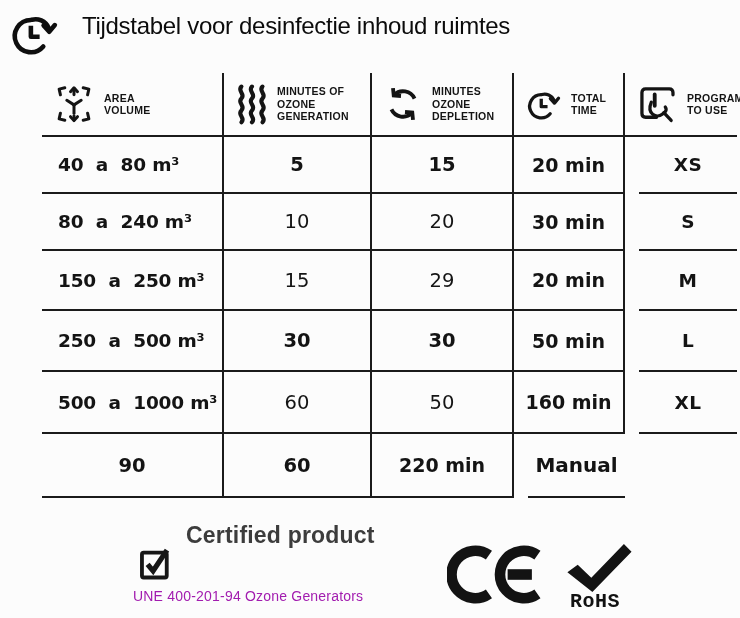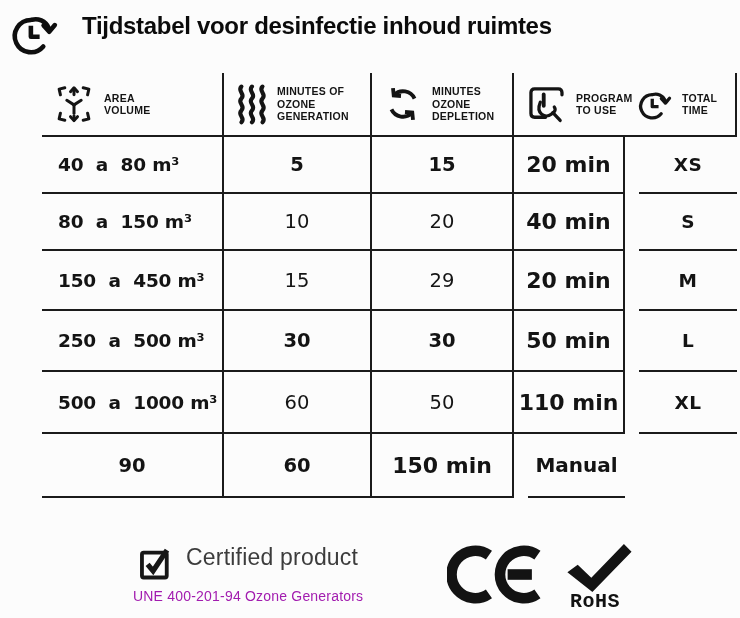--- a/index.html
+++ b/index.html
@@ -6,21 +6,21 @@
   body{
     width:740px;height:618px;position:relative;overflow:hidden;
     background:#fcfcfc;
     font-family:"Liberation Sans",sans-serif;
     color:#141414;
   }
   
   .title-wrap{position:absolute;left:8px;top:4px;display:flex;align-items:flex-start;}
   .title-icon{margin-top:4px;}
   .page-title{
-    margin:8px 0 0 22px;font-size:24px;font-weight:700;letter-spacing:-0.3px;
+    margin:8px 0 0 22px;font-size:24px;font-weight:400;letter-spacing:-0.3px;
     color:#0b0b0b;font-family:"Liberation Sans",sans-serif;
   }
   
   .grid{
     position:absolute;left:42px;top:73px;width:695px;
     display:grid;
     grid-template-columns:182px 148px 142px 111px 112px;
     grid-template-rows:64px 57px 57px 60px 61px 62px 64px;
   }
   .cell{
@@ -32,26 +32,26 @@
   .hcell{justify-content:flex-start;gap:9px;padding-left:11px;}
   .hlabel{font-size:10.5px;font-weight:700;line-height:1.18;letter-spacing:0.25px;color:#141414;}
   .hlabel span{display:block;}
   .vol{
     justify-content:flex-start;padding-left:16px;
     font-family:"DejaVu Sans",sans-serif;font-size:18.5px;font-weight:700;
     white-space:pre;letter-spacing:-0.2px;
   }
   .num{font-family:"DejaVu Sans",sans-serif;font-size:19.5px;}
   .w700{font-weight:700;}
-  .minv{font-family:"DejaVu Sans",sans-serif;font-size:22px;font-weight:600;}
+  .minv{font-family:"DejaVu Sans",sans-serif;font-size:19px;font-weight:600;}
   .prog{font-family:"DejaVu Sans",sans-serif;font-size:18.5px;font-weight:600;letter-spacing:0.4px;margin-left:14px;}
   .prog-small{font-size:20px;letter-spacing:0;}
   
   .cert-box{position:absolute;left:135px;top:543px;}
-  .cert-label{position:absolute;left:186px;top:544px;font-size:23px;font-weight:400;color:#3c3c3c;letter-spacing:0.2px;}
+  .cert-label{position:absolute;left:186px;top:522px;font-size:23px;font-weight:700;color:#3c3c3c;letter-spacing:0.2px;}
   .cert-sub{position:absolute;left:133px;top:588px;font-size:14px;font-weight:400;color:#a21caf;letter-spacing:0.2px;}
   .ce-mark{position:absolute;left:447px;top:540px;}
   .rohs{position:absolute;left:560px;top:543px;width:86px;}
   .rohs-check{display:block;margin-left:4px;}
   .rohs-label{margin:-3px 0 0 10px;font-size:20px;font-weight:700;color:#111;letter-spacing:0.5px;font-family:Liberation Mono, monospace;}
   svg{display:block;}
 </style>
 </head>
 <body>
 
@@ -123,87 +123,87 @@
         </g>
       </svg>
     </span>
     <span class="hlabel">
       <span>MINUTES</span>
       <span>OZONE</span>
       <span>DEPLETION</span>
     </span>
   </div>
 
+  <div class="cell vline hcell">
+    <span>
+      <svg width="37" height="36" viewBox="0 0 48 48">
+        <g fill="none" stroke="#141414" stroke-width="4.4" stroke-linecap="round" stroke-linejoin="round">
+          <path d="M21 11.5 A15.5 15.5 0 1 0 32.9 37"></path>
+          <path d="M21 17 V27.6 H29.4" stroke-linecap="butt"></path>
+          <path d="M22 11.3 C27.5 9.6 35 12 38.3 19.5"></path>
+          <path d="M33.2 16.8 L38.6 22.8 L44 16.4"></path>
+        </g>
+      </svg>
+    </span>
+    <span class="hlabel">
+      <span>TOTAL</span>
+      <span>TIME</span>
+    </span>
+  </div>
+
   <div class="cell hcell">
     <span>
       <svg width="42" height="42" viewBox="0 0 46 46">
         <g fill="none" stroke="#141414" stroke-width="3.6" stroke-linecap="round" stroke-linejoin="round">
           <path d="M40.5 13 V10.5 Q40.5 6.5 36.5 6.5 H10.5 Q6.5 6.5 6.5 10.5 V33.5 Q6.5 37.5 10.5 37.5 H22.5"></path>
           <path d="M20.5 12.5 V25" stroke-width="4.2"></path>
           <path d="M16.8 21 c-2.5 6 -2 10.5 1.5 13.2 c3 2.3 7.5 2.3 10.4 0 l2.6 -2 c2 -1.6 2.3 -4 0.8 -5.8"></path>
           <path d="M30.5 32.5 L38.5 41"></path>
         </g>
       </svg>
     </span>
     <span class="hlabel">
       <span>PROGRAM</span>
       <span>TO USE</span>
     </span>
   </div>
 
-  <div class="cell vline hcell">
-    <span>
-      <svg width="37" height="36" viewBox="0 0 48 48">
-        <g fill="none" stroke="#141414" stroke-width="4.4" stroke-linecap="round" stroke-linejoin="round">
-          <path d="M21 11.5 A15.5 15.5 0 1 0 32.9 37"></path>
-          <path d="M21 17 V27.6 H29.4" stroke-linecap="butt"></path>
-          <path d="M22 11.3 C27.5 9.6 35 12 38.3 19.5"></path>
-          <path d="M33.2 16.8 L38.6 22.8 L44 16.4"></path>
-        </g>
-      </svg>
-    </span>
-    <span class="hlabel">
-      <span>TOTAL</span>
-      <span>TIME</span>
-    </span>
-  </div>
-
   <div class="cell vline vol">40  a  80 m³</div>
   <div class="cell vline num w700">5</div>
   <div class="cell vline num w700">15</div>
   <div class="cell vline minv">20 min</div>
   <div class="cell prog">XS</div>
 
-  <div class="cell vline vol">80  a  150 m³</div>
+  <div class="cell vline vol">80  a  240 m³</div>
   <div class="cell vline num">10</div>
   <div class="cell vline num">20</div>
-  <div class="cell vline minv">40 min</div>
+  <div class="cell vline minv">30 min</div>
   <div class="cell prog">S</div>
 
-  <div class="cell vline vol">150  a  450 m³</div>
+  <div class="cell vline vol">150  a  250 m³</div>
   <div class="cell vline num">15</div>
   <div class="cell vline num">29</div>
   <div class="cell vline minv">20 min</div>
   <div class="cell prog">M</div>
 
   <div class="cell vline vol">250  a  500 m³</div>
   <div class="cell vline num w700">30</div>
   <div class="cell vline num w700">30</div>
   <div class="cell vline minv">50 min</div>
   <div class="cell prog">L</div>
 
   <div class="cell vline vol">500  a  1000 m³</div>
   <div class="cell vline num">60</div>
   <div class="cell vline num">50</div>
-  <div class="cell vline minv">110 min</div>
+  <div class="cell vline minv">160 min</div>
   <div class="cell prog">XL</div>
 
   <div class="cell vline num w700">90</div>
   <div class="cell vline num w700">60</div>
-  <div class="cell vline minv">150 min</div>
+  <div class="cell vline minv">220 min</div>
   <div class="cell prog prog-small">Manual</div>
 
 </div>
 
 <span class="cert-box">
   <svg width="40" height="42" viewBox="0 0 46 46">
     <rect x="8" y="10" width="28.5" height="28.5" rx="2" fill="none" stroke="#161616" stroke-width="4.4"></rect>
     <path d="M14.5 23.5 L20.8 31 L36.8 7" fill="none" stroke="#161616" stroke-width="6" stroke-linecap="butt" stroke-linejoin="miter"></path>
   </svg>
 </span>

